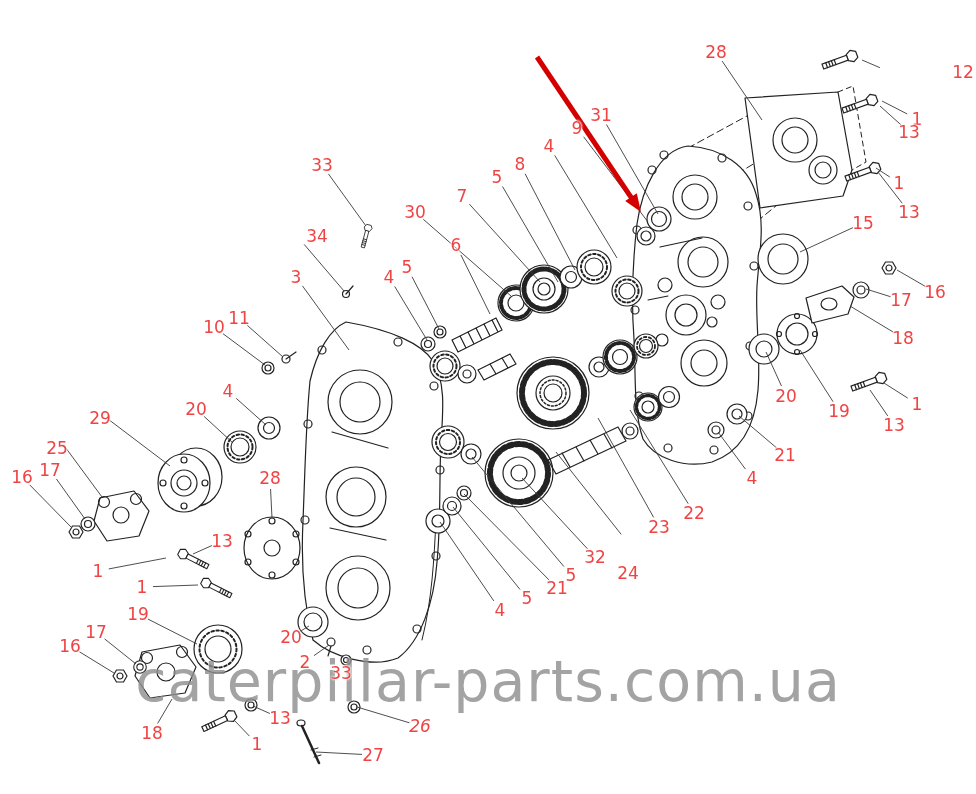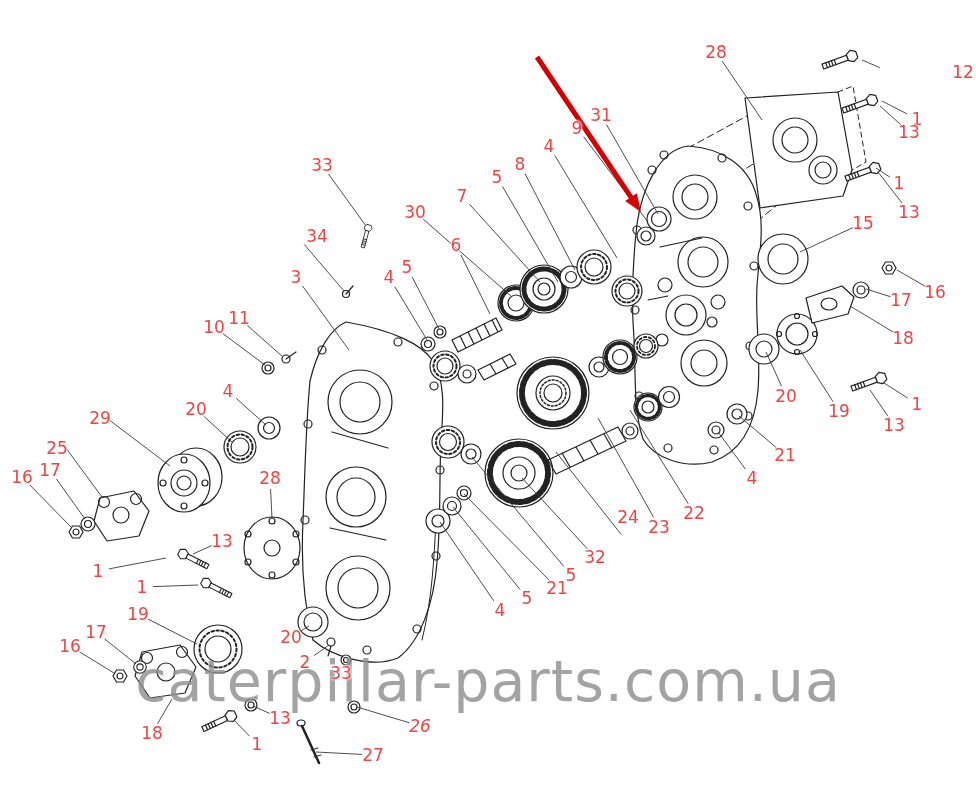--- a/index.html
+++ b/index.html
@@ -382,21 +382,21 @@
       <span class="callout" style="left: 786px; top: 396px;">20</span>
       <span class="callout" style="left: 100px; top: 418px;">29</span>
       <span class="callout" style="left: 57px; top: 448px;">25</span>
       <span class="callout" style="left: 752px; top: 478px;">4</span>
       <span class="callout" style="left: 785px; top: 455px;">21</span>
       <span class="callout" style="left: 50px; top: 470px;">17</span>
       <span class="callout" style="left: 22px; top: 477px;">16</span>
       <span class="callout" style="left: 270px; top: 478px;">28</span>
       <span class="callout" style="left: 694px; top: 513px; text-align: right;">22</span>
       <span class="callout" style="left: 659px; top: 527px; text-align: center;">23</span>
-      <span class="callout" style="left: 628px; top: 517px;">24</span>
+      <span class="callout" style="left: 628px; top: 573px;">24</span>
       <span class="callout" style="left: 595px; top: 557px;">32</span>
       <span class="callout" style="left: 222px; top: 541px;">13</span>
       <span class="callout" style="left: 98px; top: 571px;">1</span>
       <span class="callout" style="left: 142px; top: 587px;">1</span>
       <span class="callout" style="left: 557px; top: 588px;">21</span>
       <span class="callout" style="left: 571px; top: 575px;">5</span>
       <span class="callout" style="left: 527px; top: 598px;">5</span>
       <span class="callout" style="left: 500px; top: 610px;">4</span>
       <span class="callout" style="left: 138px; top: 614px;">19</span>
       <span class="callout" style="left: 96px; top: 632px;">17</span>

